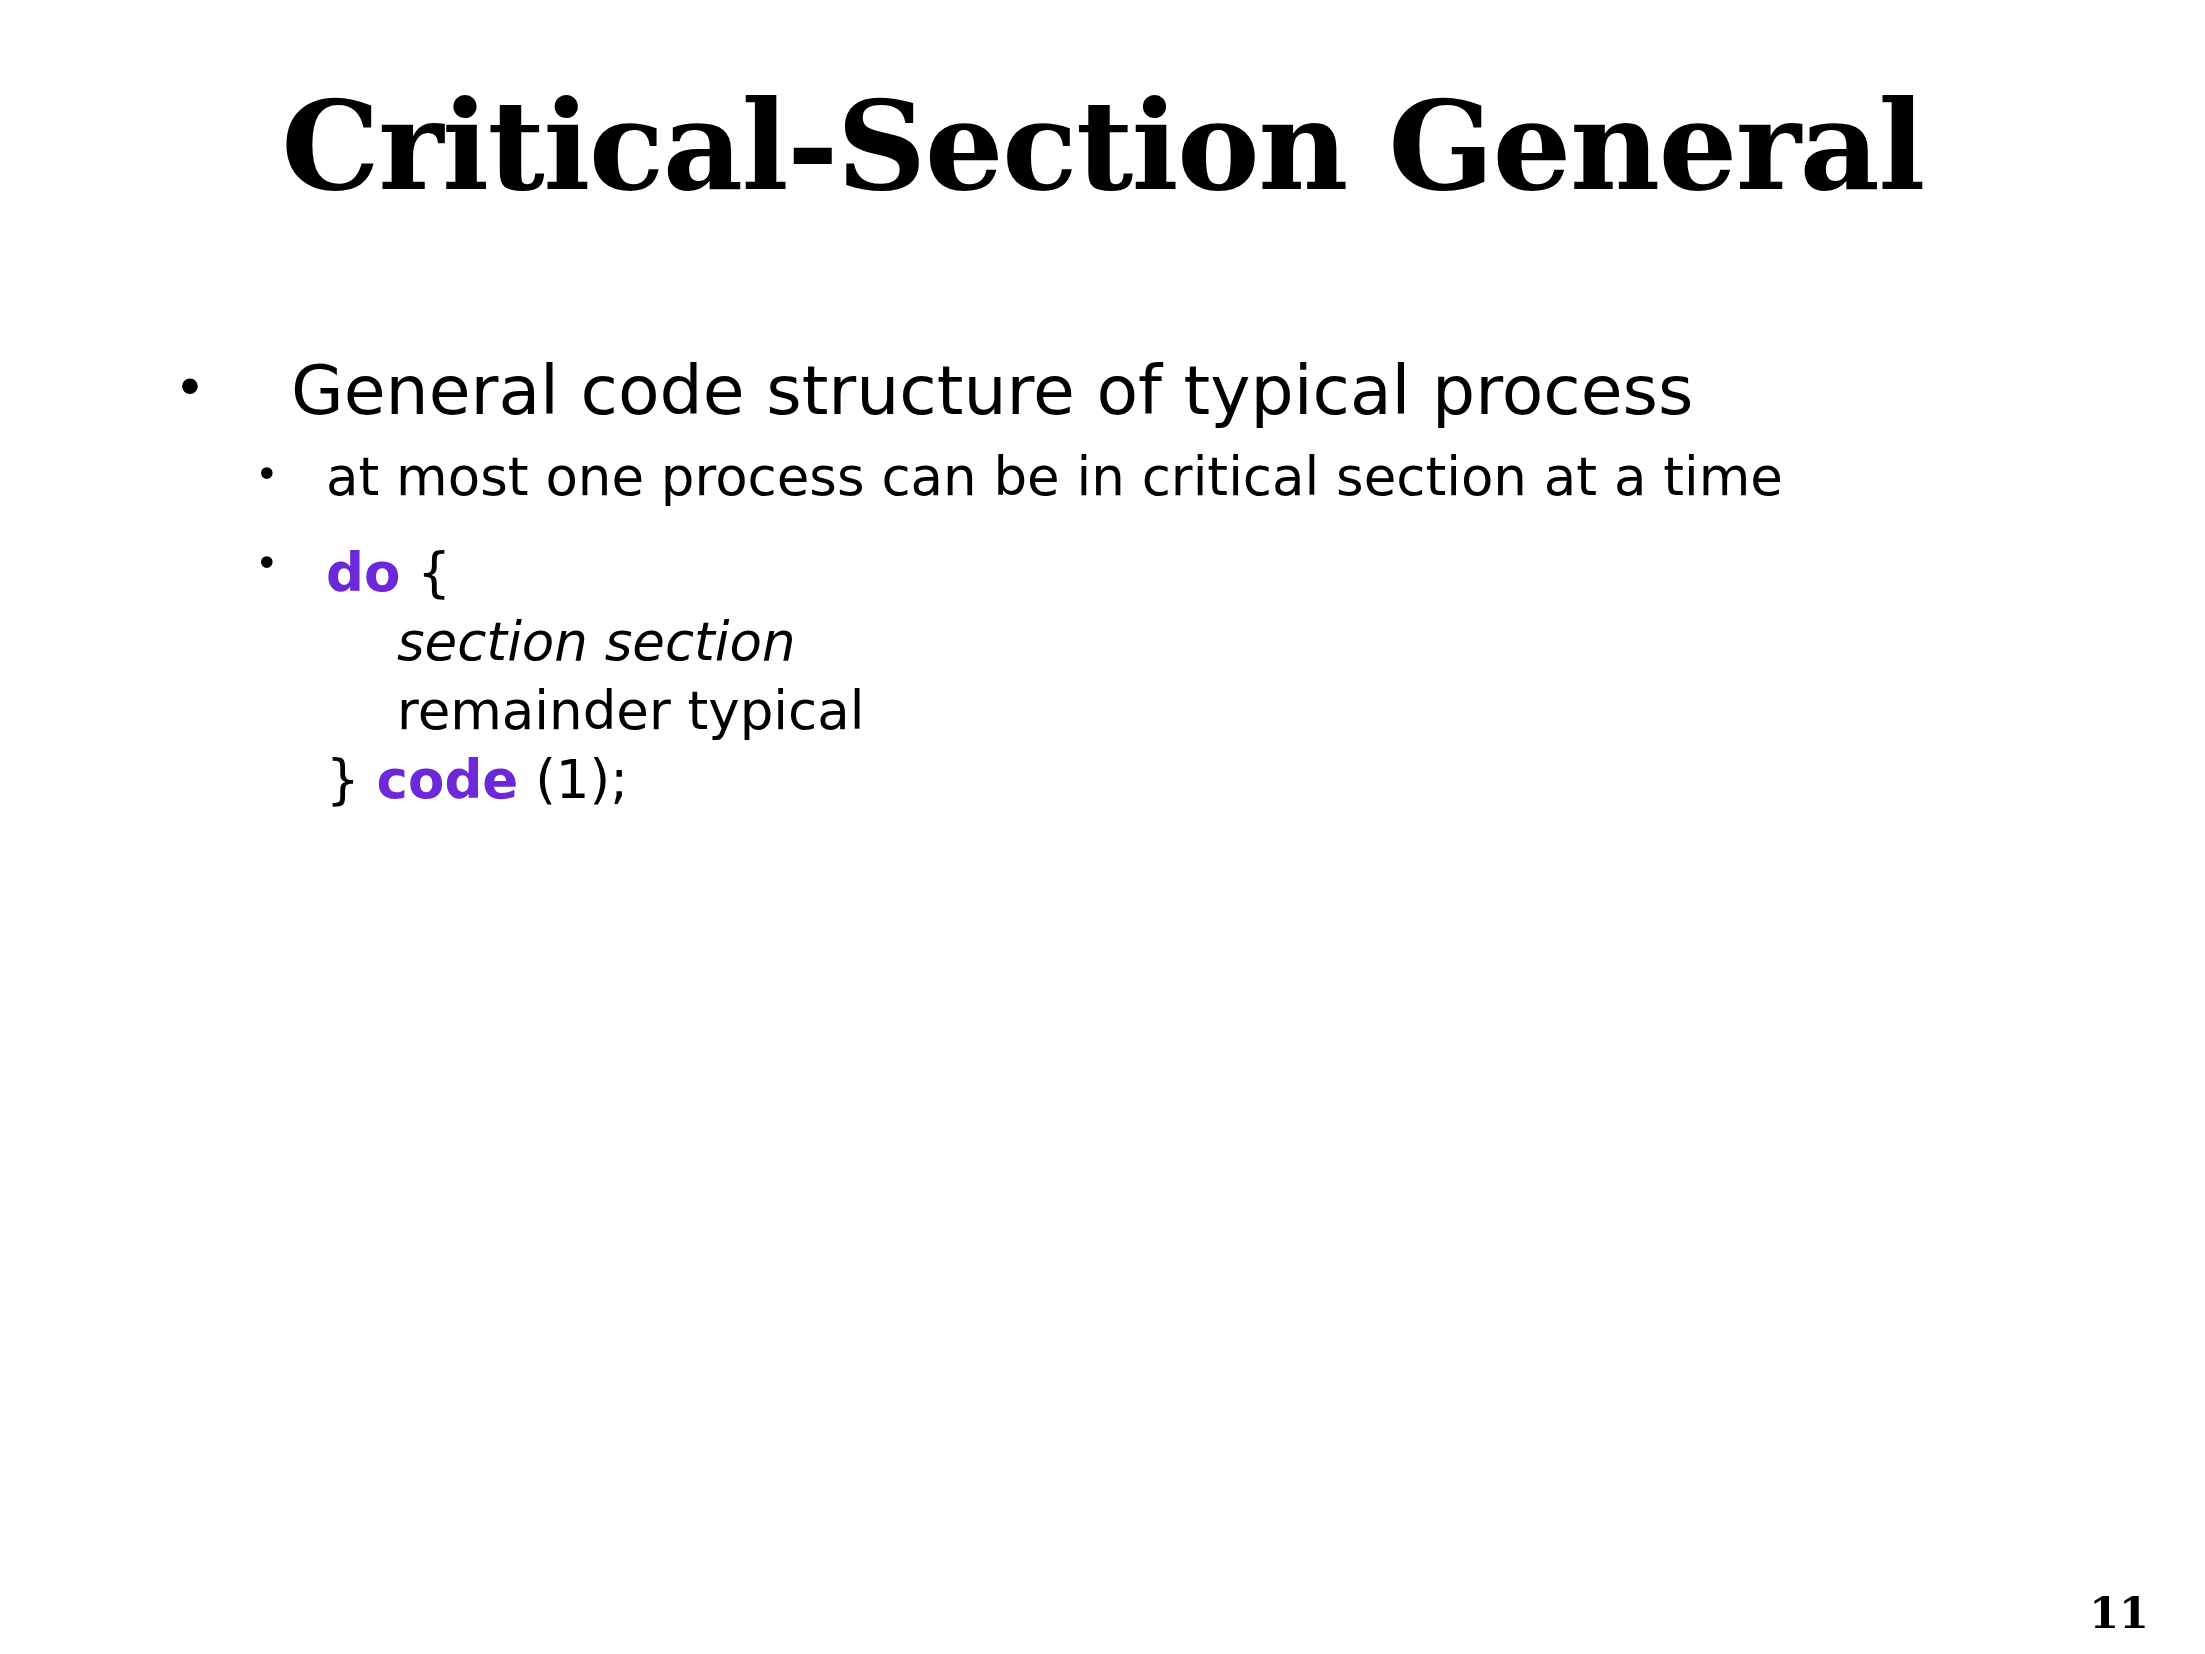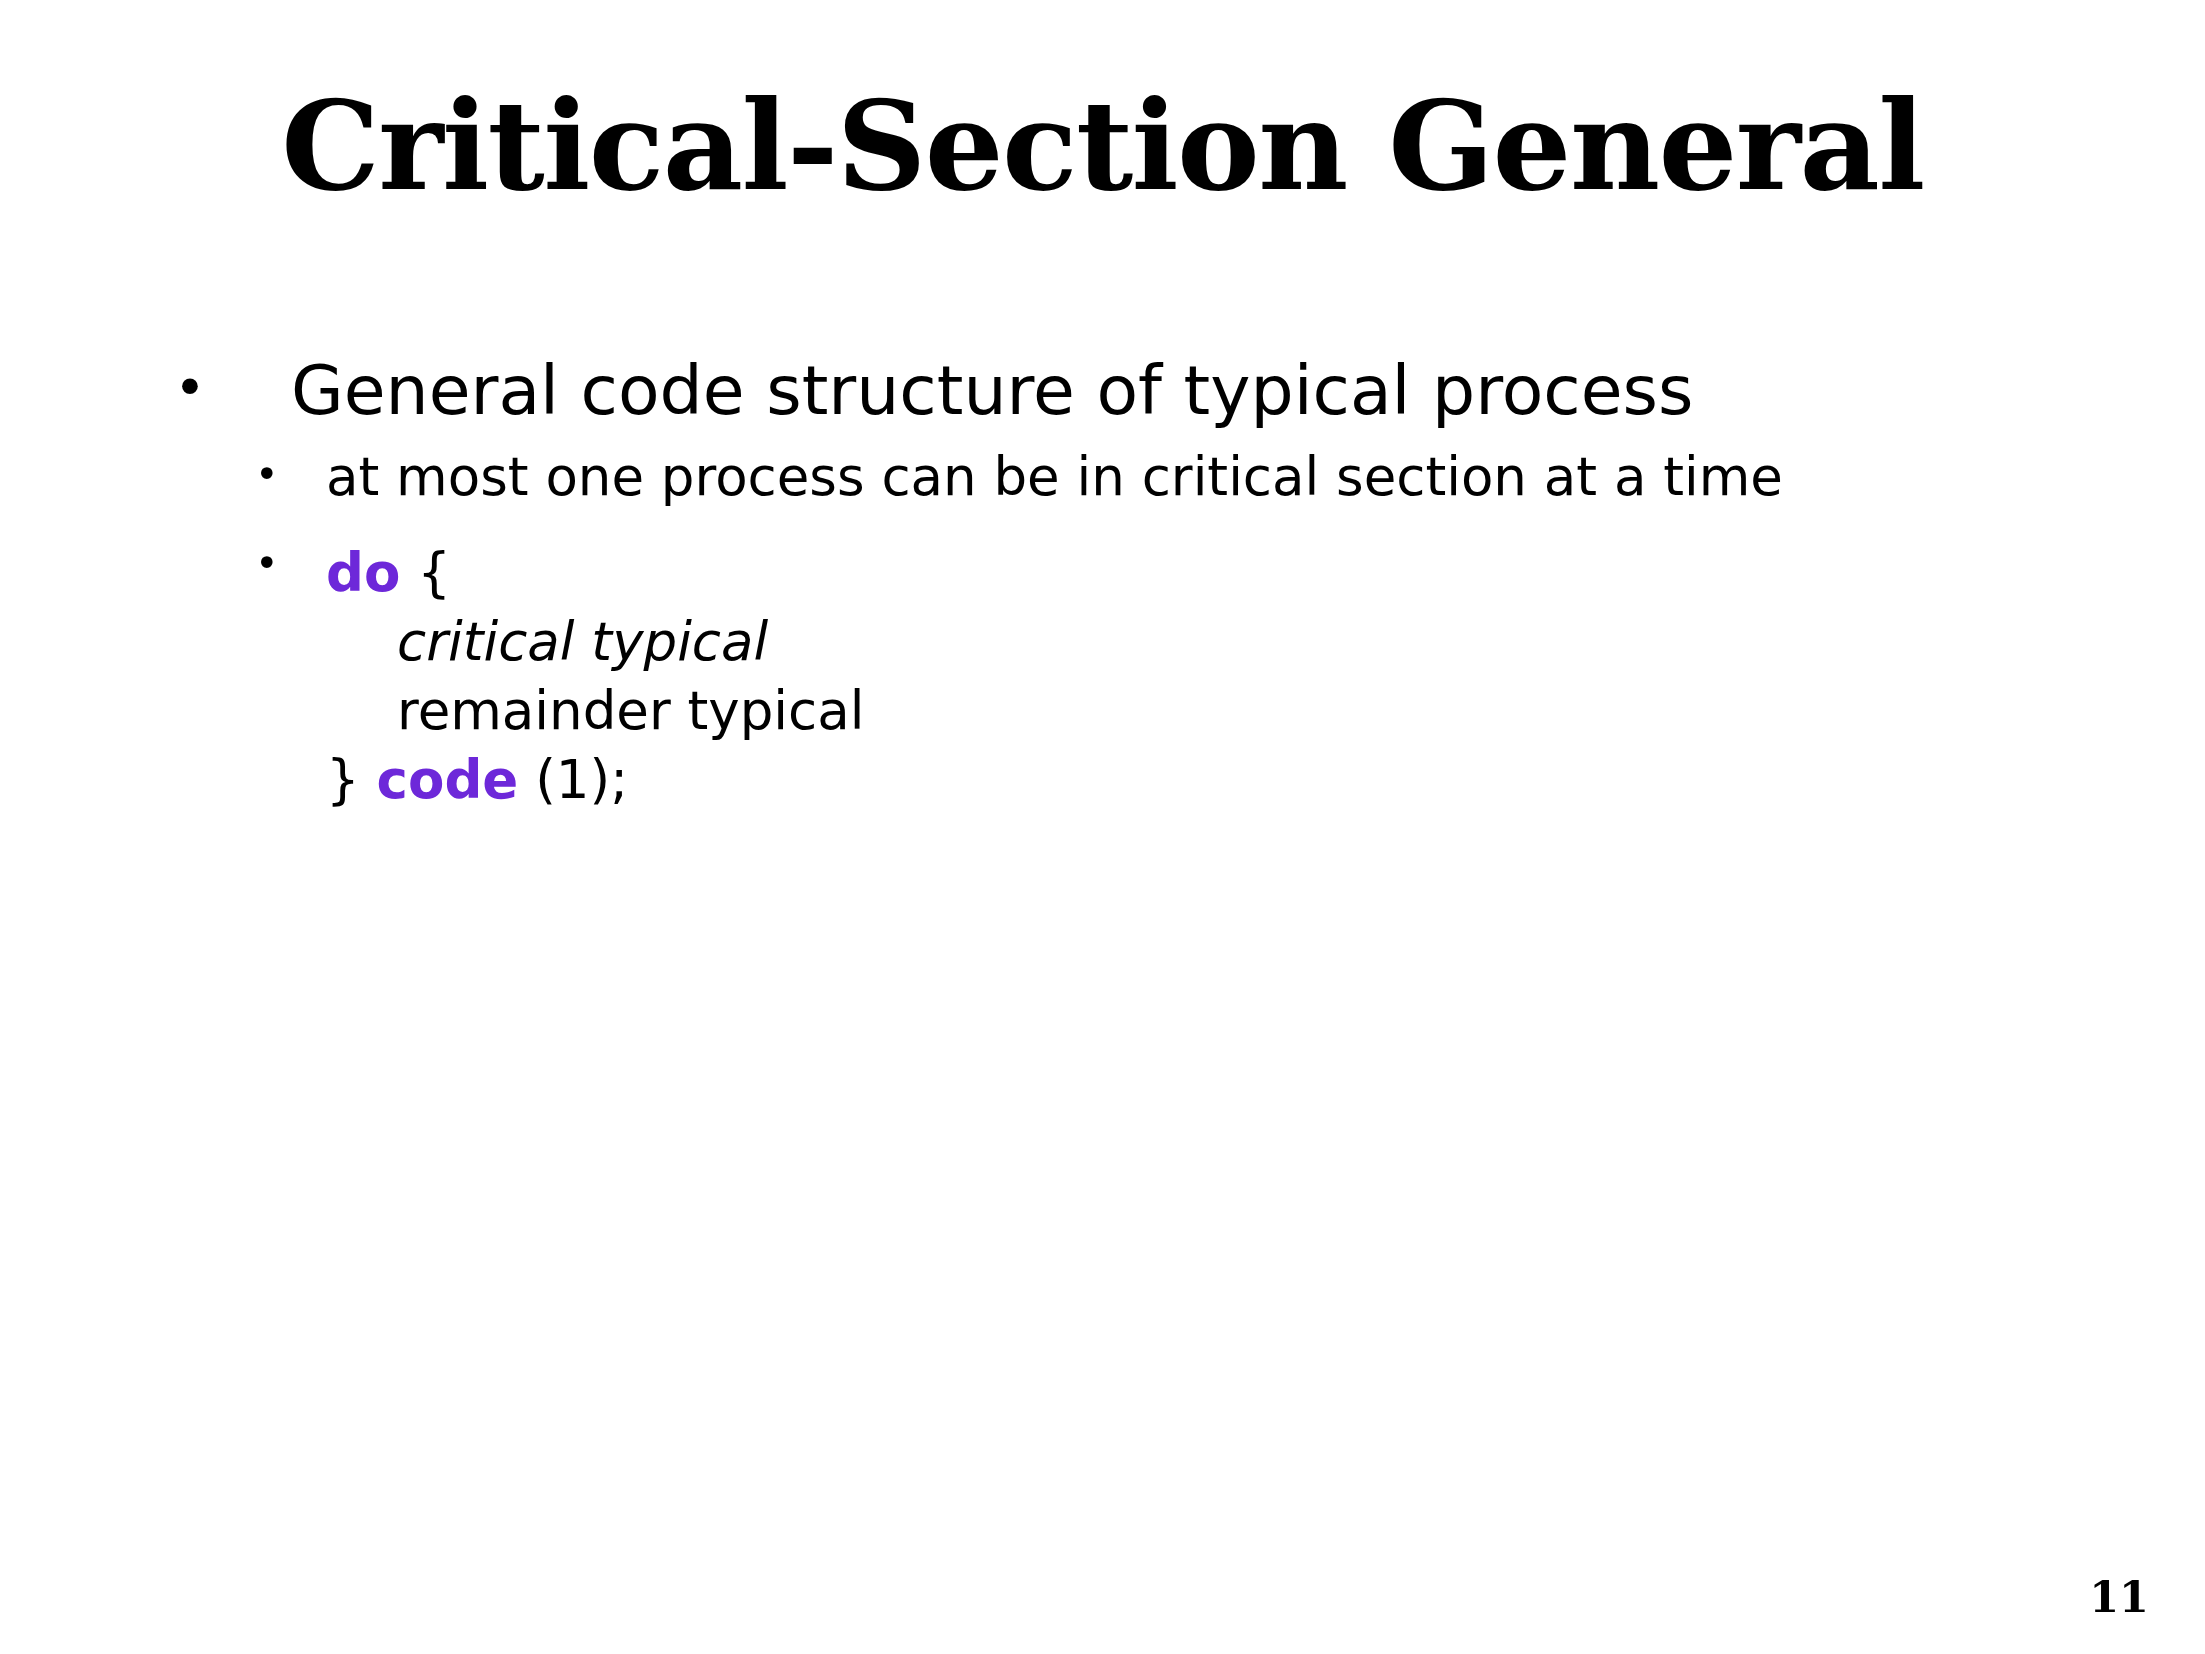--- a/index.html
+++ b/index.html
@@ -88,21 +88,21 @@
   }
   .ital {
     font-style: italic;
   }
   .uline {
     text-decoration: underline;
   }
   .page-number {
     position: absolute;
     right: 56px;
-    bottom: 32px;
+    bottom: 16px;
     font-size: 43px;
     font-family: "DejaVu Serif", serif;
     font-weight: bold;
     color: #000000;
   }
 </style>
 </head>
 <body>
 
 <div class="slide">
@@ -118,21 +118,21 @@
 
     <div class="level2">
       <span class="bullet">•</span>
       <span class="txt">at most one process can be in critical section at a time</span>
     </div>
 
     <div class="level2">
       <span class="bullet">•</span>
       <span class="txt code-block">
         <div><span class="kw">do</span> <span>{</span></div>
-        <div class="code-indent"><span class="ital">critical typical</span></div>
+        <div class="code-indent"><span class="ital">section section</span></div>
         <div class="code-indent"><span>remainder typical</span></div>
         <div><span>}</span> <span class="kw">code</span> <span>(1);</span></div>
       </span>
     </div>
 
   </div>
 
   <div class="page-number">11</div>
 
 </div>

